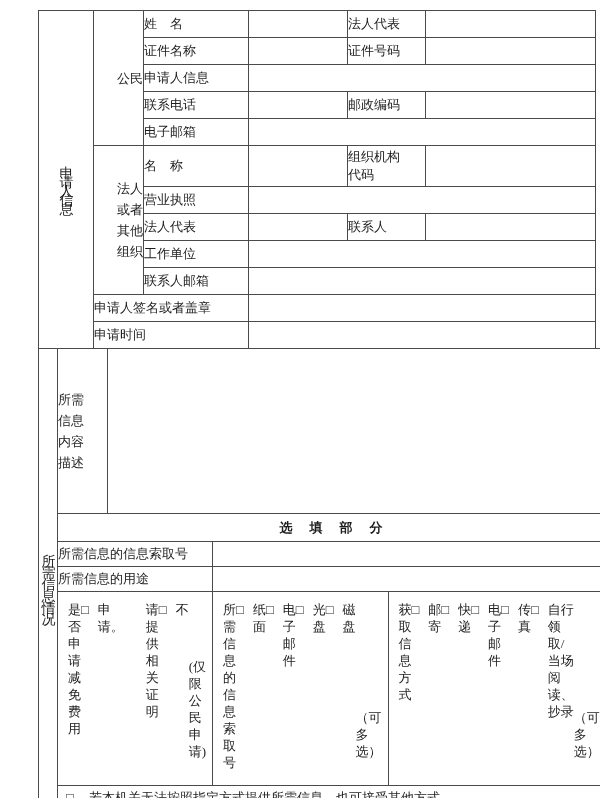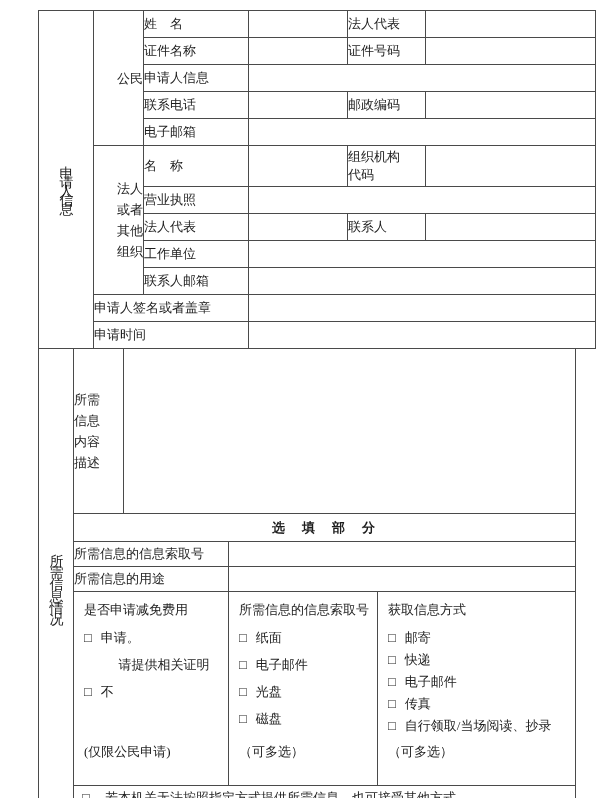--- a/index.html
+++ b/index.html
@@ -70,21 +70,20 @@
     text-align: center;
     font-weight: bold;
     letter-spacing: 2px;
   }
   .optcell {
     vertical-align: top;
     padding: 9px 6px 8px 10px;
   }
   .optcol {
     display: flex;
-    flex-direction: column;
     height: 159px;
   }
   .opt-title { line-height: 17px; margin-bottom: 11px; }
   .opt { display: flex; line-height: 17px; }
   .opt .box { margin-right: 9px; flex: 0 0 auto; }
   .gap10 { margin-bottom: 10px; }
   .gap5  { margin-bottom: 5px; }
   .sub   { padding-left: 22px; line-height: 17px; margin-bottom: 10px; text-align: center; }
   .note  { margin-top: auto; line-height: 17px; }
   .fallback-cell { vertical-align: middle; padding-left: 8px; }

